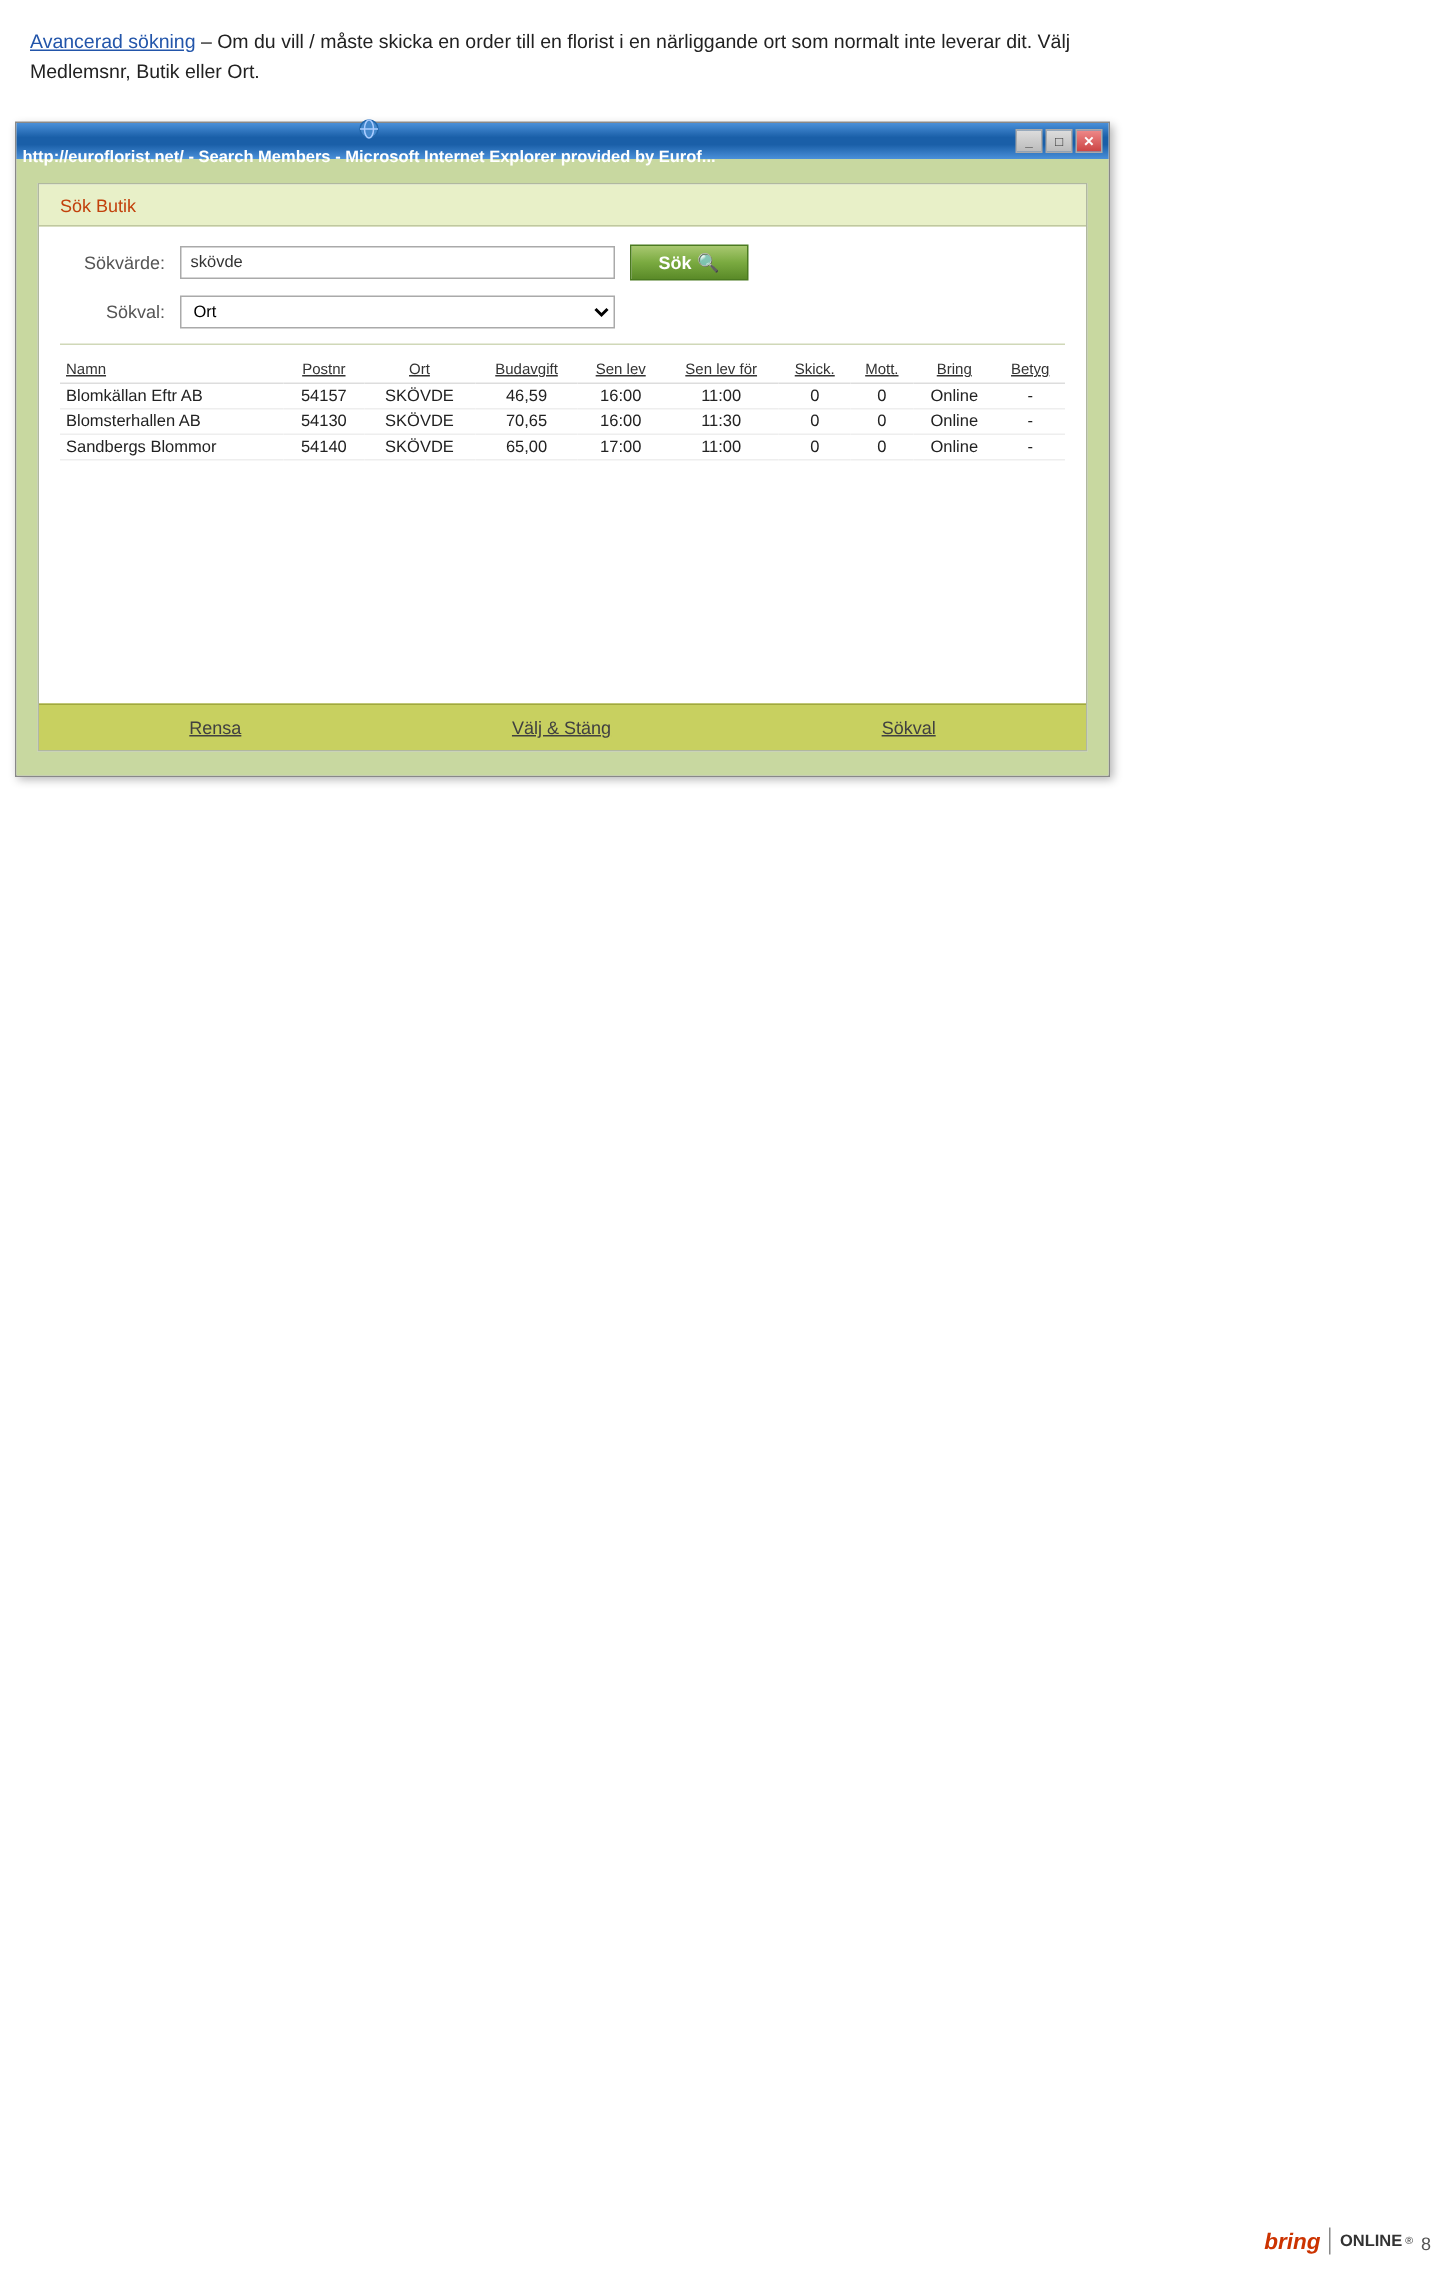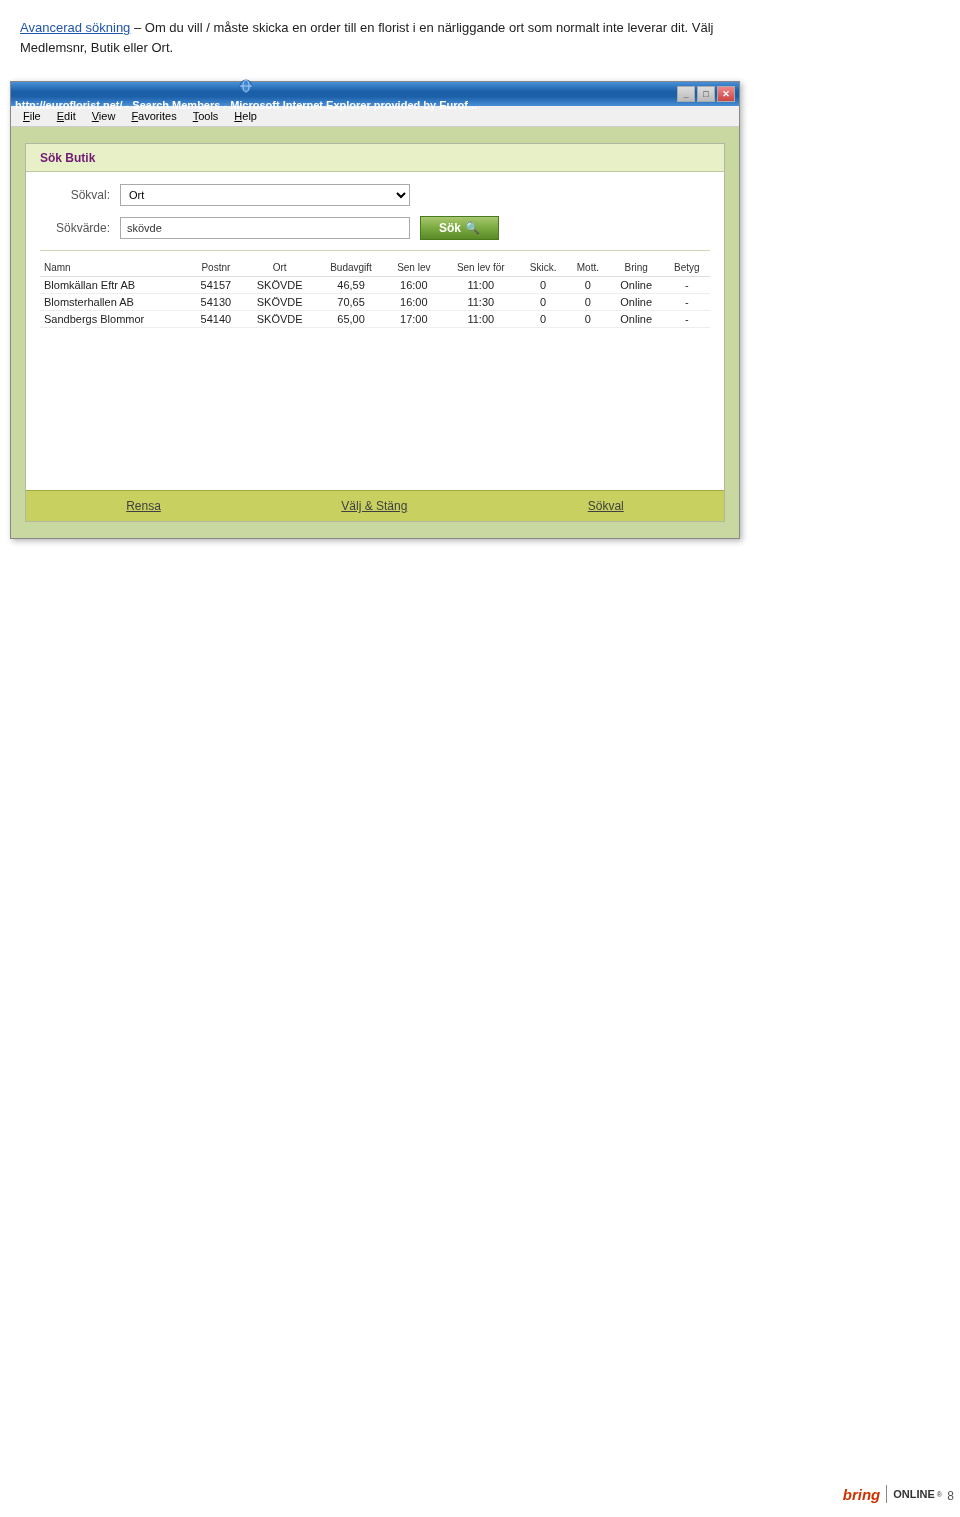--- a/index.html
+++ b/index.html
@@ -120,23 +120,23 @@
       padding: 0;
     }
 
     
     .card-header {
       background: #e8f0c8;
       border-bottom: 1px solid #c0c8a0;
       padding: 6px 14px;
     }
     .card-header-title {
-      color: #701a75;
-      font-size: 12px;
-      font-weight: bold;
+      color: #c2410c;
+      font-size: 12px;
+      font-weight: normal;
     }
 
     
     .card-body {
       padding: 12px 14px;
     }
 
     
     .search-row {
       display: flex;
@@ -196,20 +196,21 @@
       border-collapse: collapse;
       font-size: 11px;
     }
     .results-table th {
       font-size: 10px;
       font-weight: normal;
       color: #333;
       text-align: center;
       padding: 3px 4px;
       border-bottom: 1px solid #ddd;
+      text-decoration: underline;
       cursor: pointer;
     }
     .results-table th.left {
       text-align: left;
     }
     .results-table td {
       padding: 2px 4px;
       font-size: 11px;
       color: #222;
       text-align: center;
@@ -302,53 +303,45 @@
       </div>
       <span class="title-bar-text">http://euroflorist.net/ - Search Members - Microsoft Internet Explorer provided by Eurof...</span>
     </div>
     <div class="title-bar-buttons">
       <div class="tb-btn">_</div>
       <div class="tb-btn">□</div>
       <div class="tb-btn close-btn">✕</div>
     </div>
   </div>
 
-  <div class="menu-bar">
-    <div class="menu-item"><span class="underline-letter">F</span>ile</div>
-    <div class="menu-item"><span class="underline-letter">E</span>dit</div>
-    <div class="menu-item"><span class="underline-letter">V</span>iew</div>
-    <div class="menu-item"><span class="underline-letter">F</span>avorites</div>
-    <div class="menu-item"><span class="underline-letter">T</span>ools</div>
-    <div class="menu-item"><span class="underline-letter">H</span>elp</div>
-  </div>
 
   <div class="browser-content">
 
     <div class="dialog-card">
 
       <div class="card-header">
         <span class="card-header-title">Sök Butik</span>
       </div>
 
       <div class="card-body">
-
-        <div class="search-row">
-          <span class="search-label">Sökval:</span>
-          <select class="search-select">
-            <option>Ort</option>
-          </select>
-        </div>
 
         <div class="search-row">
           <span class="search-label">Sökvärde:</span>
           <input class="search-input" type="text" value="skövde" style="">
           <button class="search-btn">
             <span>Sök</span>
             <span class="search-icon-unicode">🔍</span>
           </button>
+        </div>
+
+        <div class="search-row">
+          <span class="search-label">Sökval:</span>
+          <select class="search-select">
+            <option>Ort</option>
+          </select>
         </div>
 
         <div class="divider"></div>
 
         <table class="results-table">
           <thead>
             <tr>
               <th class="left">Namn</th>
               <th>Postnr</th>
               <th>Ort</th>

